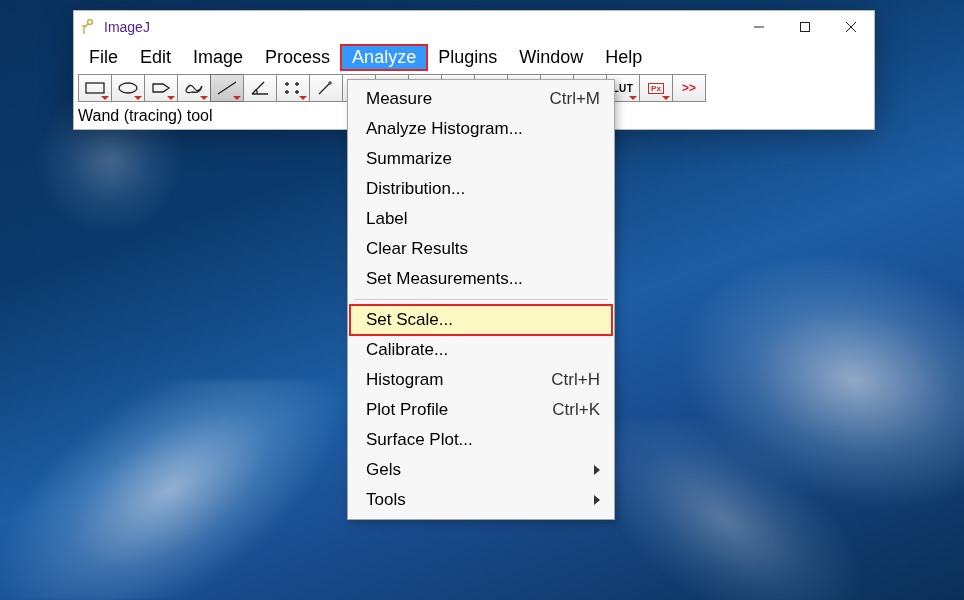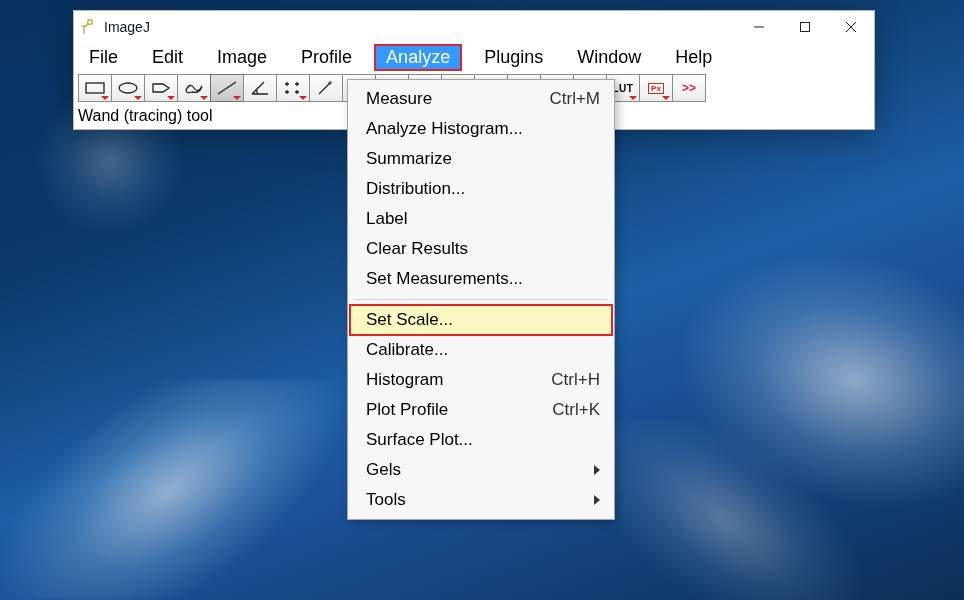--- a/index.html
+++ b/index.html
@@ -40,34 +40,34 @@
     display: flex;
     align-items: center;
     background: #ffffff;
     padding-left: 6px;
   }
   .titlebar-icon {
     width: 16px; height: 16px;
     display: inline-flex; align-items: center; justify-content: center;
     margin-right: 8px;
   }
-  .title-text { font-size: 14px; color: #0f172a; }
+  .title-text { font-size: 14px; color: #4c1d95; }
   .window-controls { margin-left: auto; display: flex; }
   .window-controls button {
     width: 46px; height: 32px;
     border: none; background: transparent;
     display: flex; align-items: center; justify-content: center;
     font-family: inherit;
   }
   .window-controls svg { stroke: #222; stroke-width: 1; fill: none; }
 
   .menubar {
     display: flex;
     padding: 2px 4px 4px;
-    gap: 12px;
+    gap: 0;
   }
   .menubar-item {
     font-size: 18px;
     color: #000;
     padding: 2px 11px;
     cursor: default;
     user-select: none;
   }
   .menubar-item.active {
     background: #3399ff;
@@ -193,21 +193,21 @@
             <path d="M1 1 L11 11 M11 1 L1 11"></path>
           </svg>
       </button>
     </div>
   </div>
 
   <div class="menubar">
     <div class="menubar-item">File</div>
     <div class="menubar-item">Edit</div>
     <div class="menubar-item">Image</div>
-    <div class="menubar-item">Profile</div>
+    <div class="menubar-item">Process</div>
     <div class="menubar-item active">Analyze</div>
     <div class="menubar-item">Plugins</div>
     <div class="menubar-item">Window</div>
     <div class="menubar-item">Help</div>
   </div>
 
   <div class="toolbar">
     <div class="tool-btn">
       <svg viewBox="0 0 24 20" width="24" height="20">
           <rect x="3" y="5" width="18" height="10"></rect>

